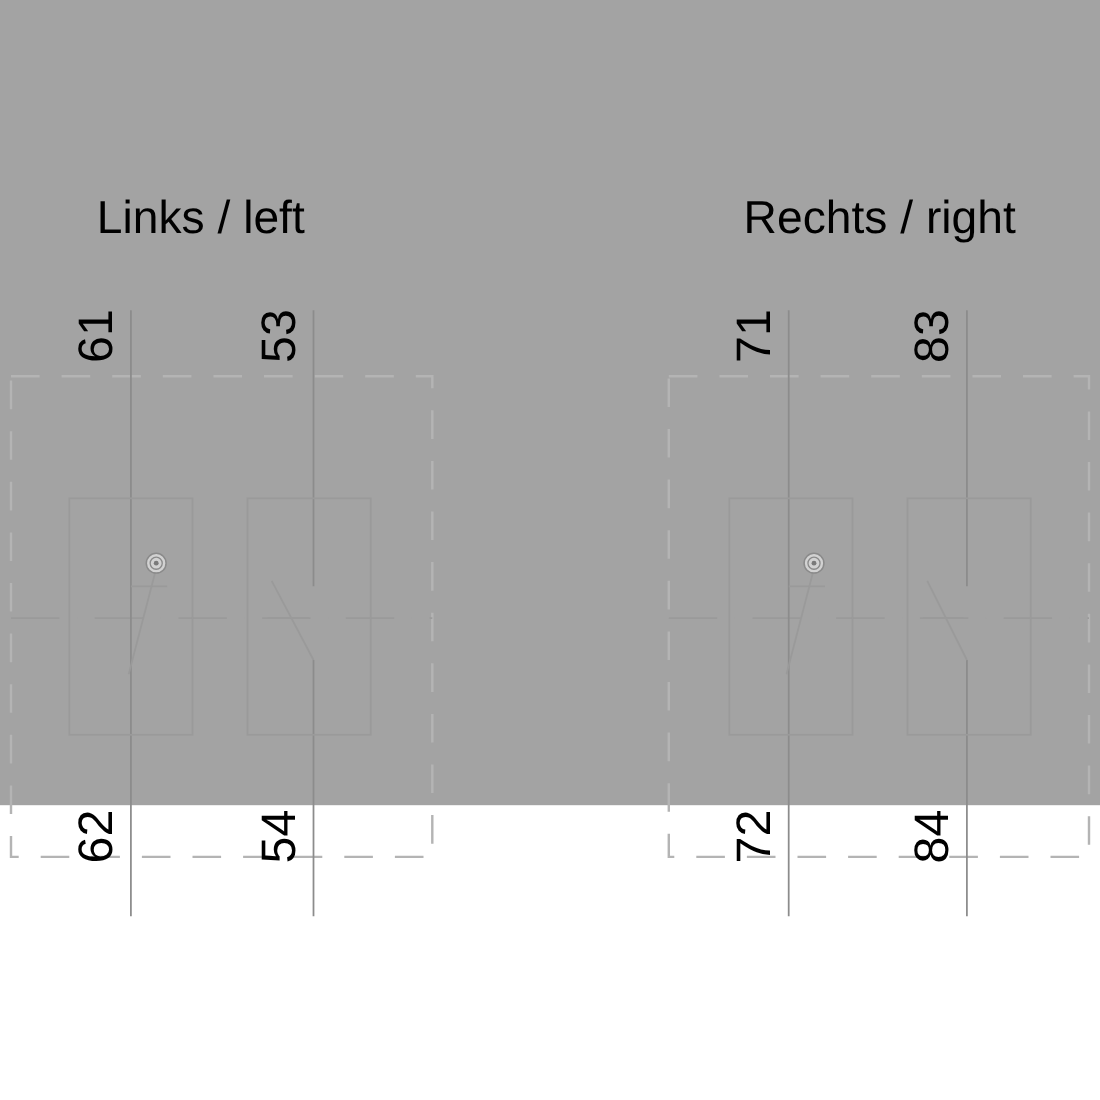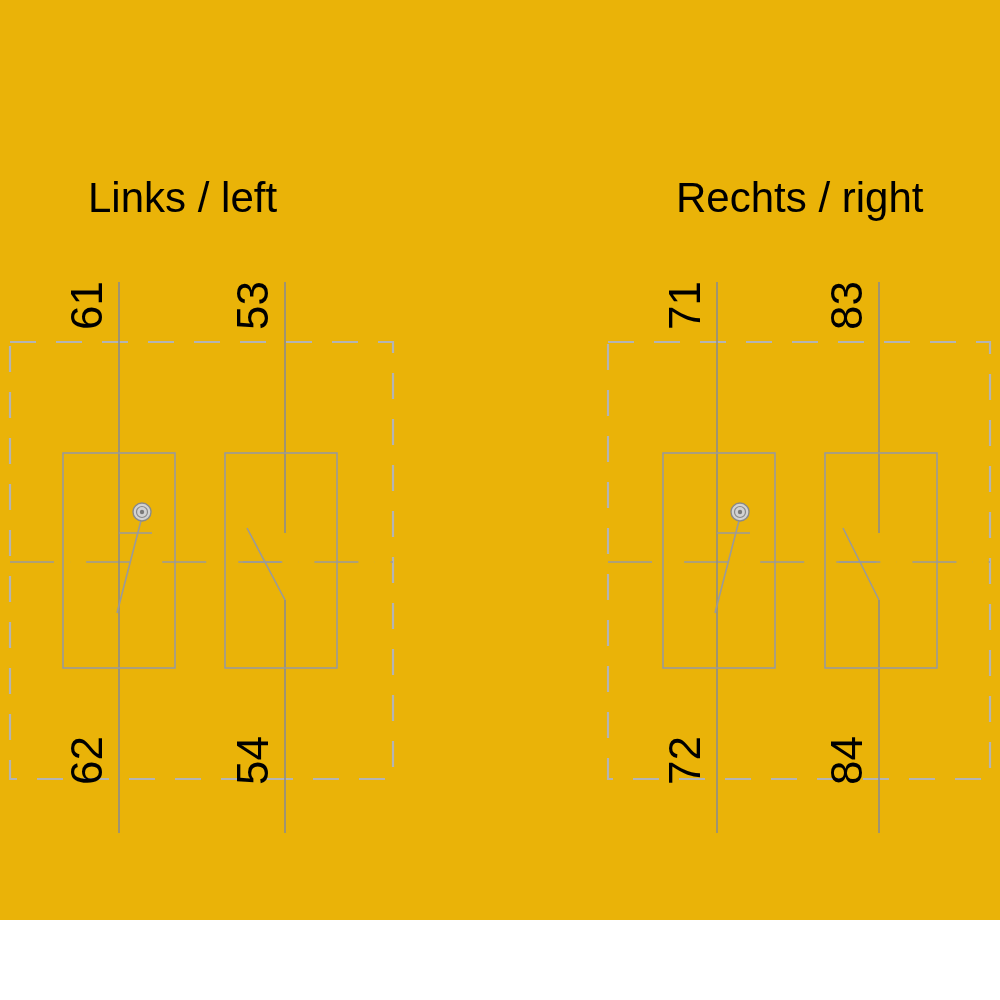--- a/index.html
+++ b/index.html
@@ -9,22 +9,22 @@
   }
   body {
     width: 1000px;
     height: 1000px;
     font-family: "Liberation Sans", sans-serif;
     overflow: hidden;
   }
   #diagram-root {
     position: relative;
     width: 1000px;
-    height: 920px;
-    background: #eab308;
+    height: 732px;
+    background: #a3a3a3;
   }
   svg.schematic {
     display: block;
     width: 1000px;
     height: 1000px;
   }
   .group-title {
     font-family: "Liberation Sans", sans-serif;
     font-size: 42px;
     fill: #000000;

